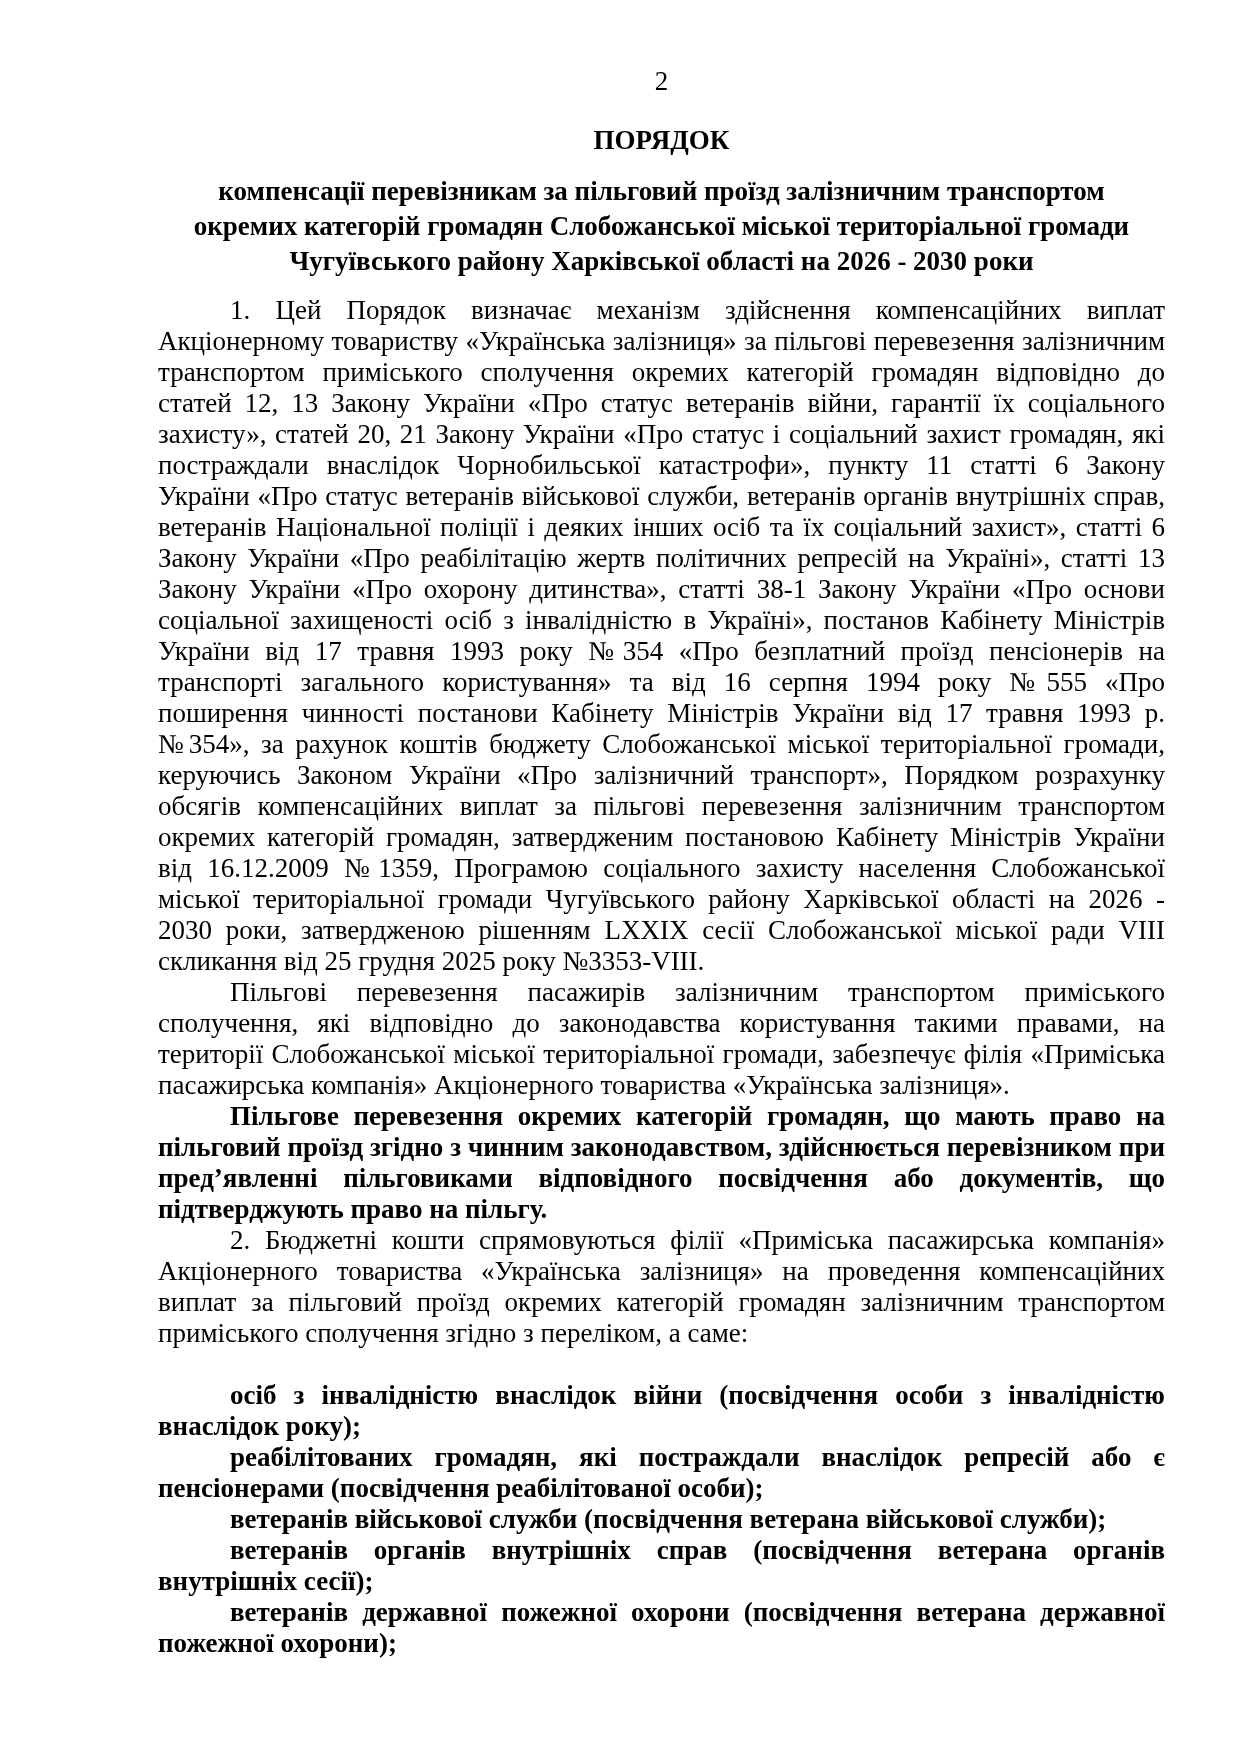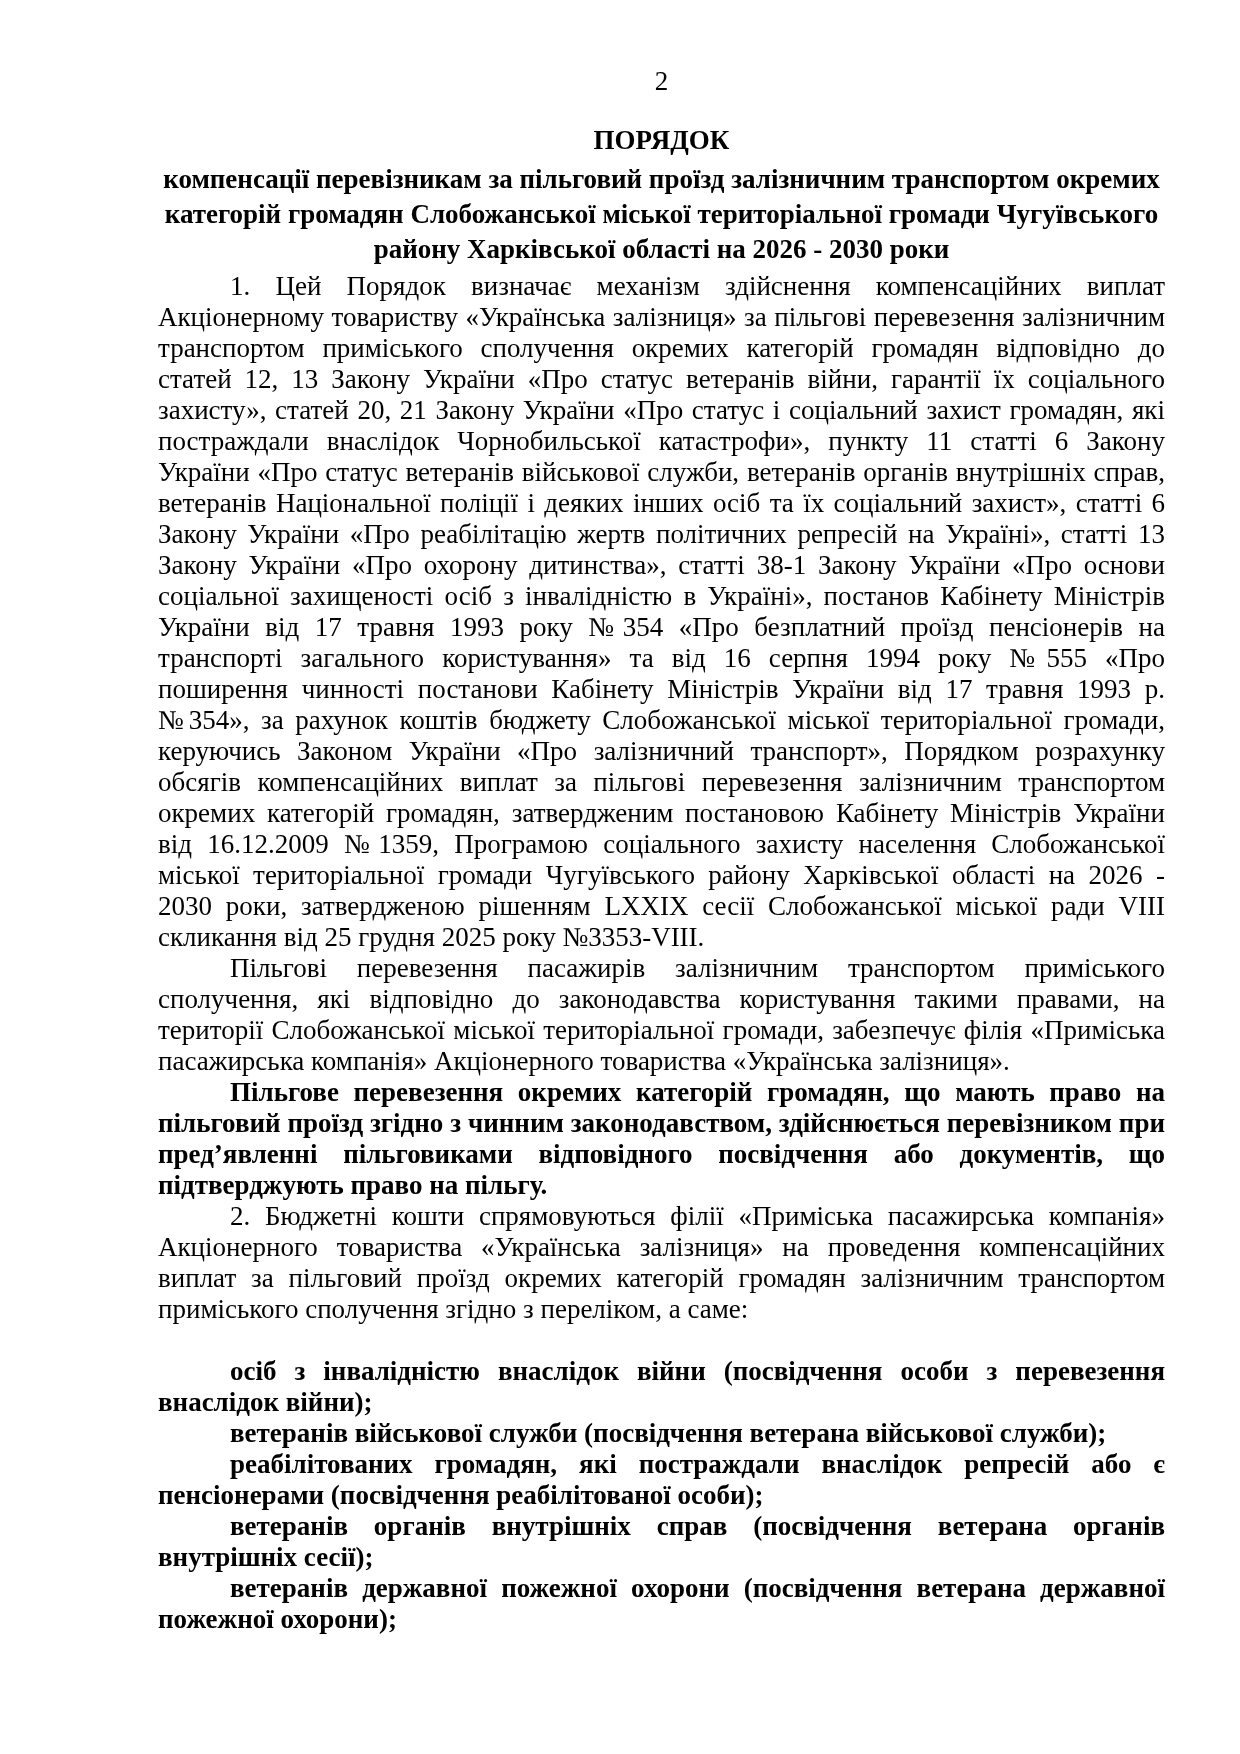--- a/index.html
+++ b/index.html
@@ -28,21 +28,21 @@
     line-height: 31px;
   }
   .doc-title {
     margin: 26px 0 0 0;
     text-align: center;
     font-size: 27px;
     font-weight: bold;
     line-height: 35px;
   }
   .doc-subtitle {
-    margin: 4px;
+    margin: 16px;
     text-align: center;
     font-size: 27px;
     font-weight: bold;
     line-height: 35px;
   }
   .para {
     margin: 0;
     font-size: 27px;
     line-height: 31px;
     text-align: justify;
@@ -73,25 +73,25 @@
 
 
     <p class="para">Пільгові перевезення пасажирів залізничним транспортом приміського сполучення, які відповідно до законодавства користування такими правами, на території Слобожанської міської територіальної громади, забезпечує філія «Приміська пасажирська компанія» Акціонерного товариства «Українська залізниця».</p>
 
     <p class="para bold">Пільгове перевезення окремих категорій громадян, що мають право на пільговий проїзд згідно з чинним законодавством, здійснюється перевізником при пред’явленні пільговиками відповідного посвідчення або документів, що підтверджують право на пільгу.</p>
 
     <p class="para">2. Бюджетні кошти спрямовуються філії «Приміська пасажирська компанія» Акціонерного товариства «Українська залізниця» на проведення компенсаційних виплат за пільговий проїзд окремих категорій громадян залізничним транспортом приміського сполучення згідно з переліком, а саме:</p>
 
     <div class="list-gap"></div>
 
-    <p class="para bold">осіб з інвалідністю внаслідок війни (посвідчення особи з перевезення внаслідок війни);</p>
+    <p class="para bold">осіб з інвалідністю внаслідок війни (посвідчення особи з інвалідністю внаслідок року);</p>
 
 
+    <p class="para bold">реабілітованих громадян, які постраждали внаслідок репресій або є пенсіонерами (посвідчення реабілітованої особи);</p>
+
     <p class="para bold">ветеранів військової служби (посвідчення ветерана військової служби);</p>
-
-    <p class="para bold">реабілітованих громадян, які постраждали внаслідок репресій або є пенсіонерами (посвідчення реабілітованої особи);</p>
 
     <p class="para bold">ветеранів органів внутрішніх справ (посвідчення ветерана органів внутрішніх сесії);</p>
 
     <p class="para bold">ветеранів державної пожежної охорони (посвідчення ветерана державної пожежної охорони);</p>
 
   </div>
 </div>
 
 </body></html>

